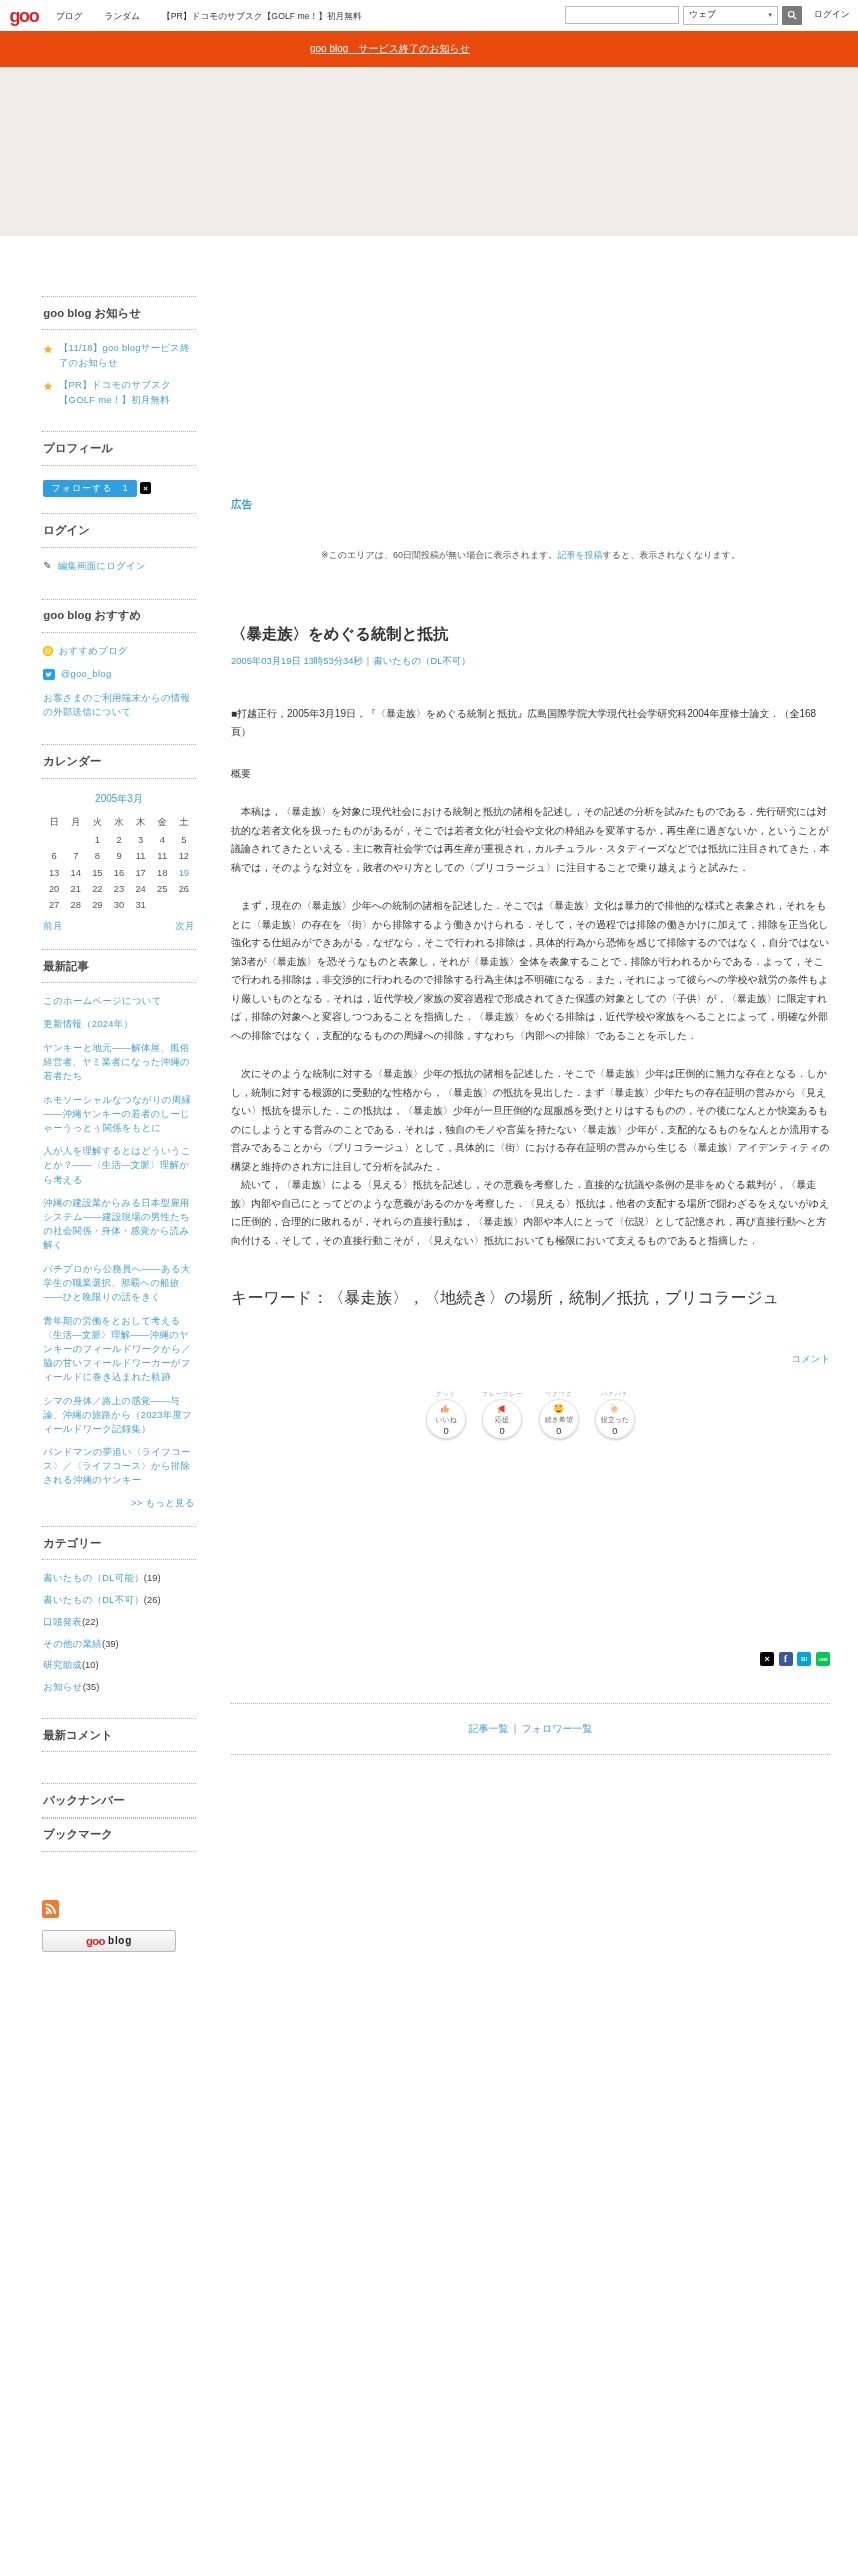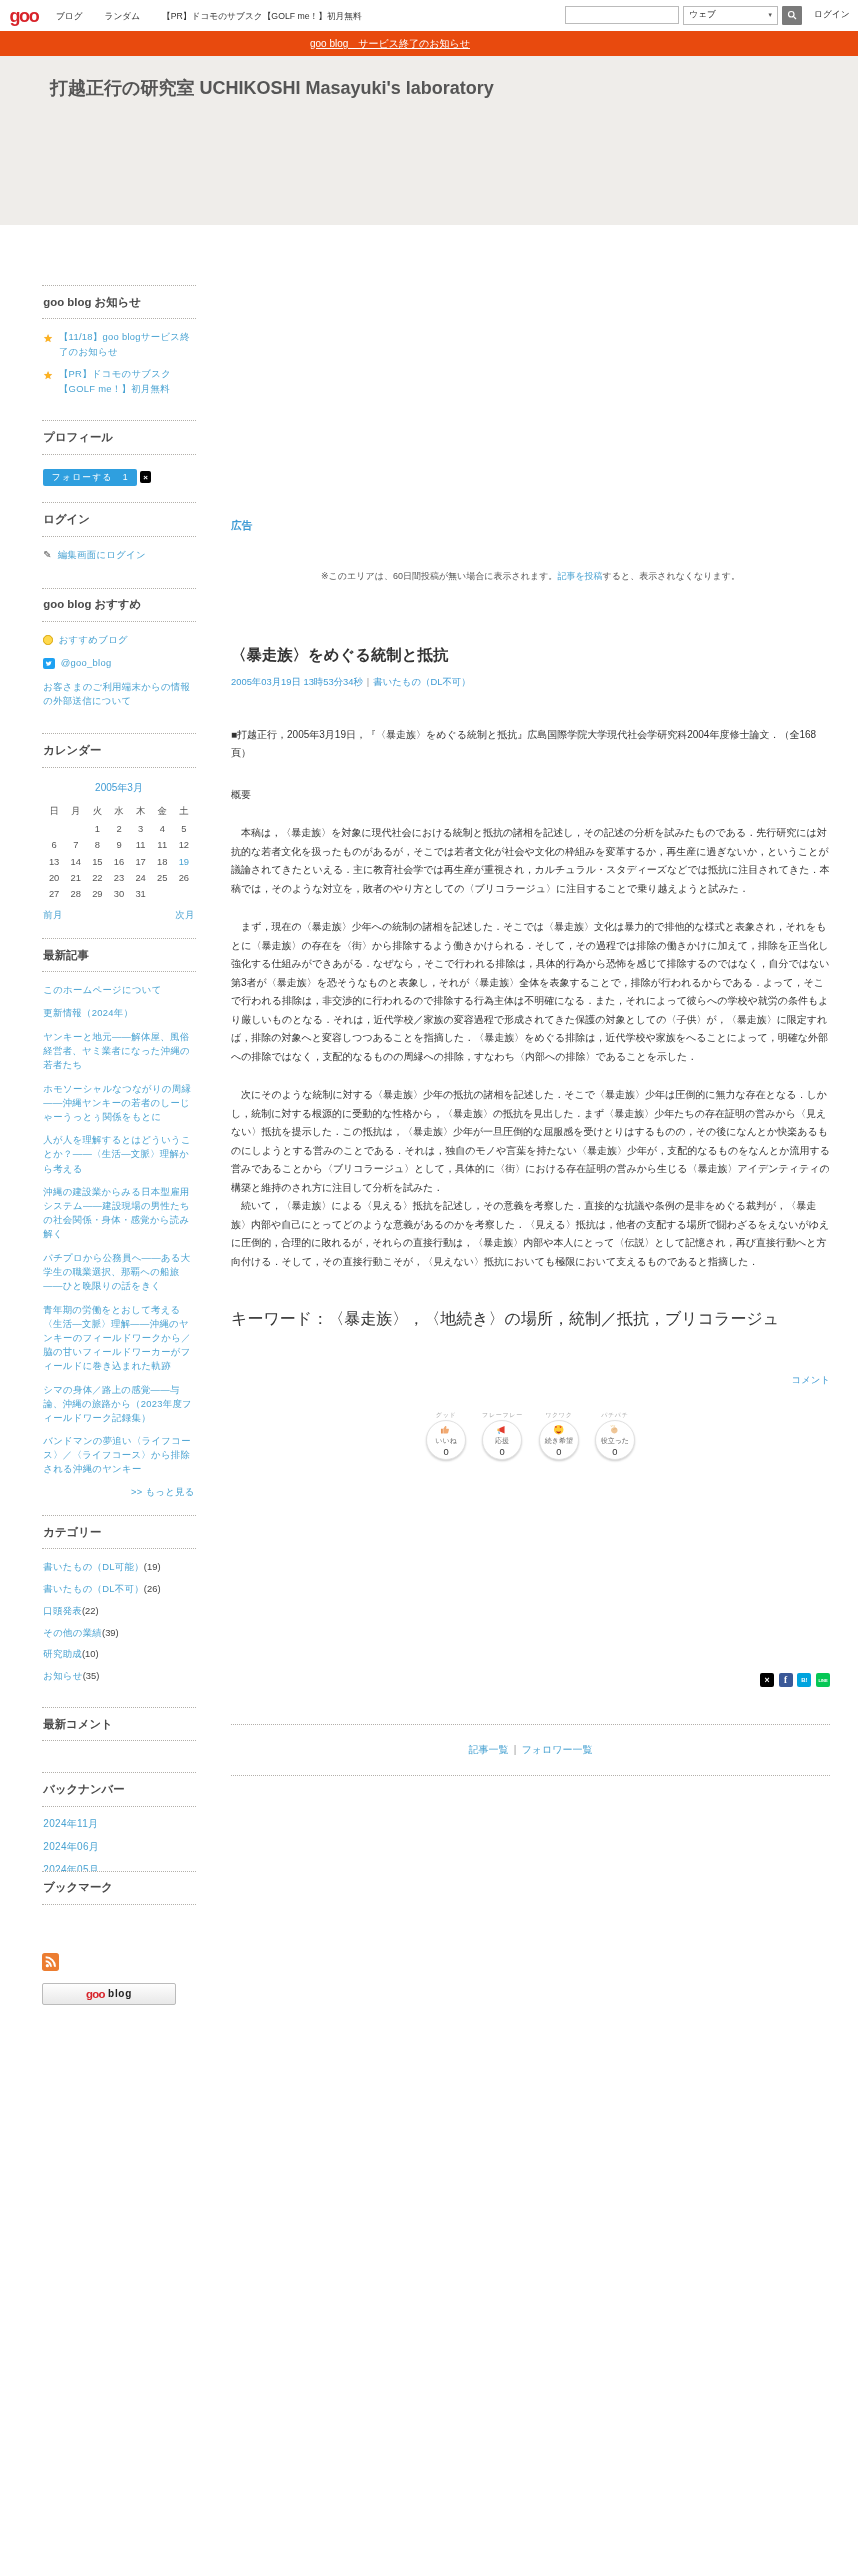--- a/index.html
+++ b/index.html
@@ -16,21 +16,21 @@
   .topnav a { font-size:8.7px; color:#333; margin-right:19px;text-align:center; }
   .topbar-right { margin-left:auto; display:flex; align-items:center; }
   .search-input { width:114px; height:18px; border:0.7px solid #bbb; background:#fff; font-size:8.7px; padding:0 4px; }
   .search-select { width:95px; height:19.4px; border:0.7px solid #bbb; background:#fff; font-size:8.7px; color:#333;
                    display:flex; align-items:center; justify-content:space-between; padding:0 5.3px; margin-left:4px; }
   .search-btn { width:20px; height:19.4px; background:#7a7a7a; border:none; border-radius:1.3px; margin-left:4px;
                 display:flex; align-items:center; justify-content:center; cursor:pointer; }
   .login-link { font-size:8.7px; color:#333; margin-left:12px; }
 
   
-  .notice-bar { height:25px; background:#e84a0e; display:flex; align-items:center; justify-content:center; }
+  .notice-bar { height:36px; background:#e84a0e; display:flex; align-items:center; justify-content:center; }
   .notice-bar a { color:#fff; font-size:10px; text-decoration:underline; margin-right:79px; }
 
   
   .banner { height:169px; background:#efedea; padding:20px 0 0 50px; }
   .banner h1 { font-size:18px; color:#555; font-weight:bold; }
   .banner p { font-size:8.7px; color:#555; margin-top:13.4px; }
 
   
   .content { display:flex; align-items:center; }
   .sidebar { width:154px; margin-left:42px; margin-top:60px; }
@@ -131,21 +131,20 @@
     </button>
     <a class="login-link">ログイン</a>
   </span>
 </div>
 
 <div class="notice-bar">
   <a>goo blog　サービス終了のお知らせ</a>
 </div>
 
 <div class="banner">
-  <h1>打越正行の研究室 UCHIKOSHI Masayuki's laboratory</h1>
 </div>
 
 <div class="content">
 
   <div class="sidebar">
 
     <div class="side-sec">
       <h3>goo blog お知らせ</h3>
       <div class="side-body">
         <div class="star-item">
@@ -308,26 +307,20 @@
       </div>
     </div>
 
     <div class="side-sec">
       <h3>最新コメント</h3>
       <div class="side-body" style="padding-bottom:20px;"></div>
     </div>
 
     <div class="side-sec">
       <h3>バックナンバー</h3>
-      <div class="side-body backnumber-clip">
-        <a>2024年11月</a>
-        <a>2024年06月</a>
-        <a>2024年05月</a>
-
-      </div>
     </div>
 
     <div class="side-sec">
       <h3>ブックマーク</h3>
       <div class="side-body" style="padding-bottom:6.7px;"></div>
     </div>
 
     <div class="side-footer">
       <div class="rss-ico">
         <svg width="17.4" height="17.4" viewBox="0 0 26 26">

